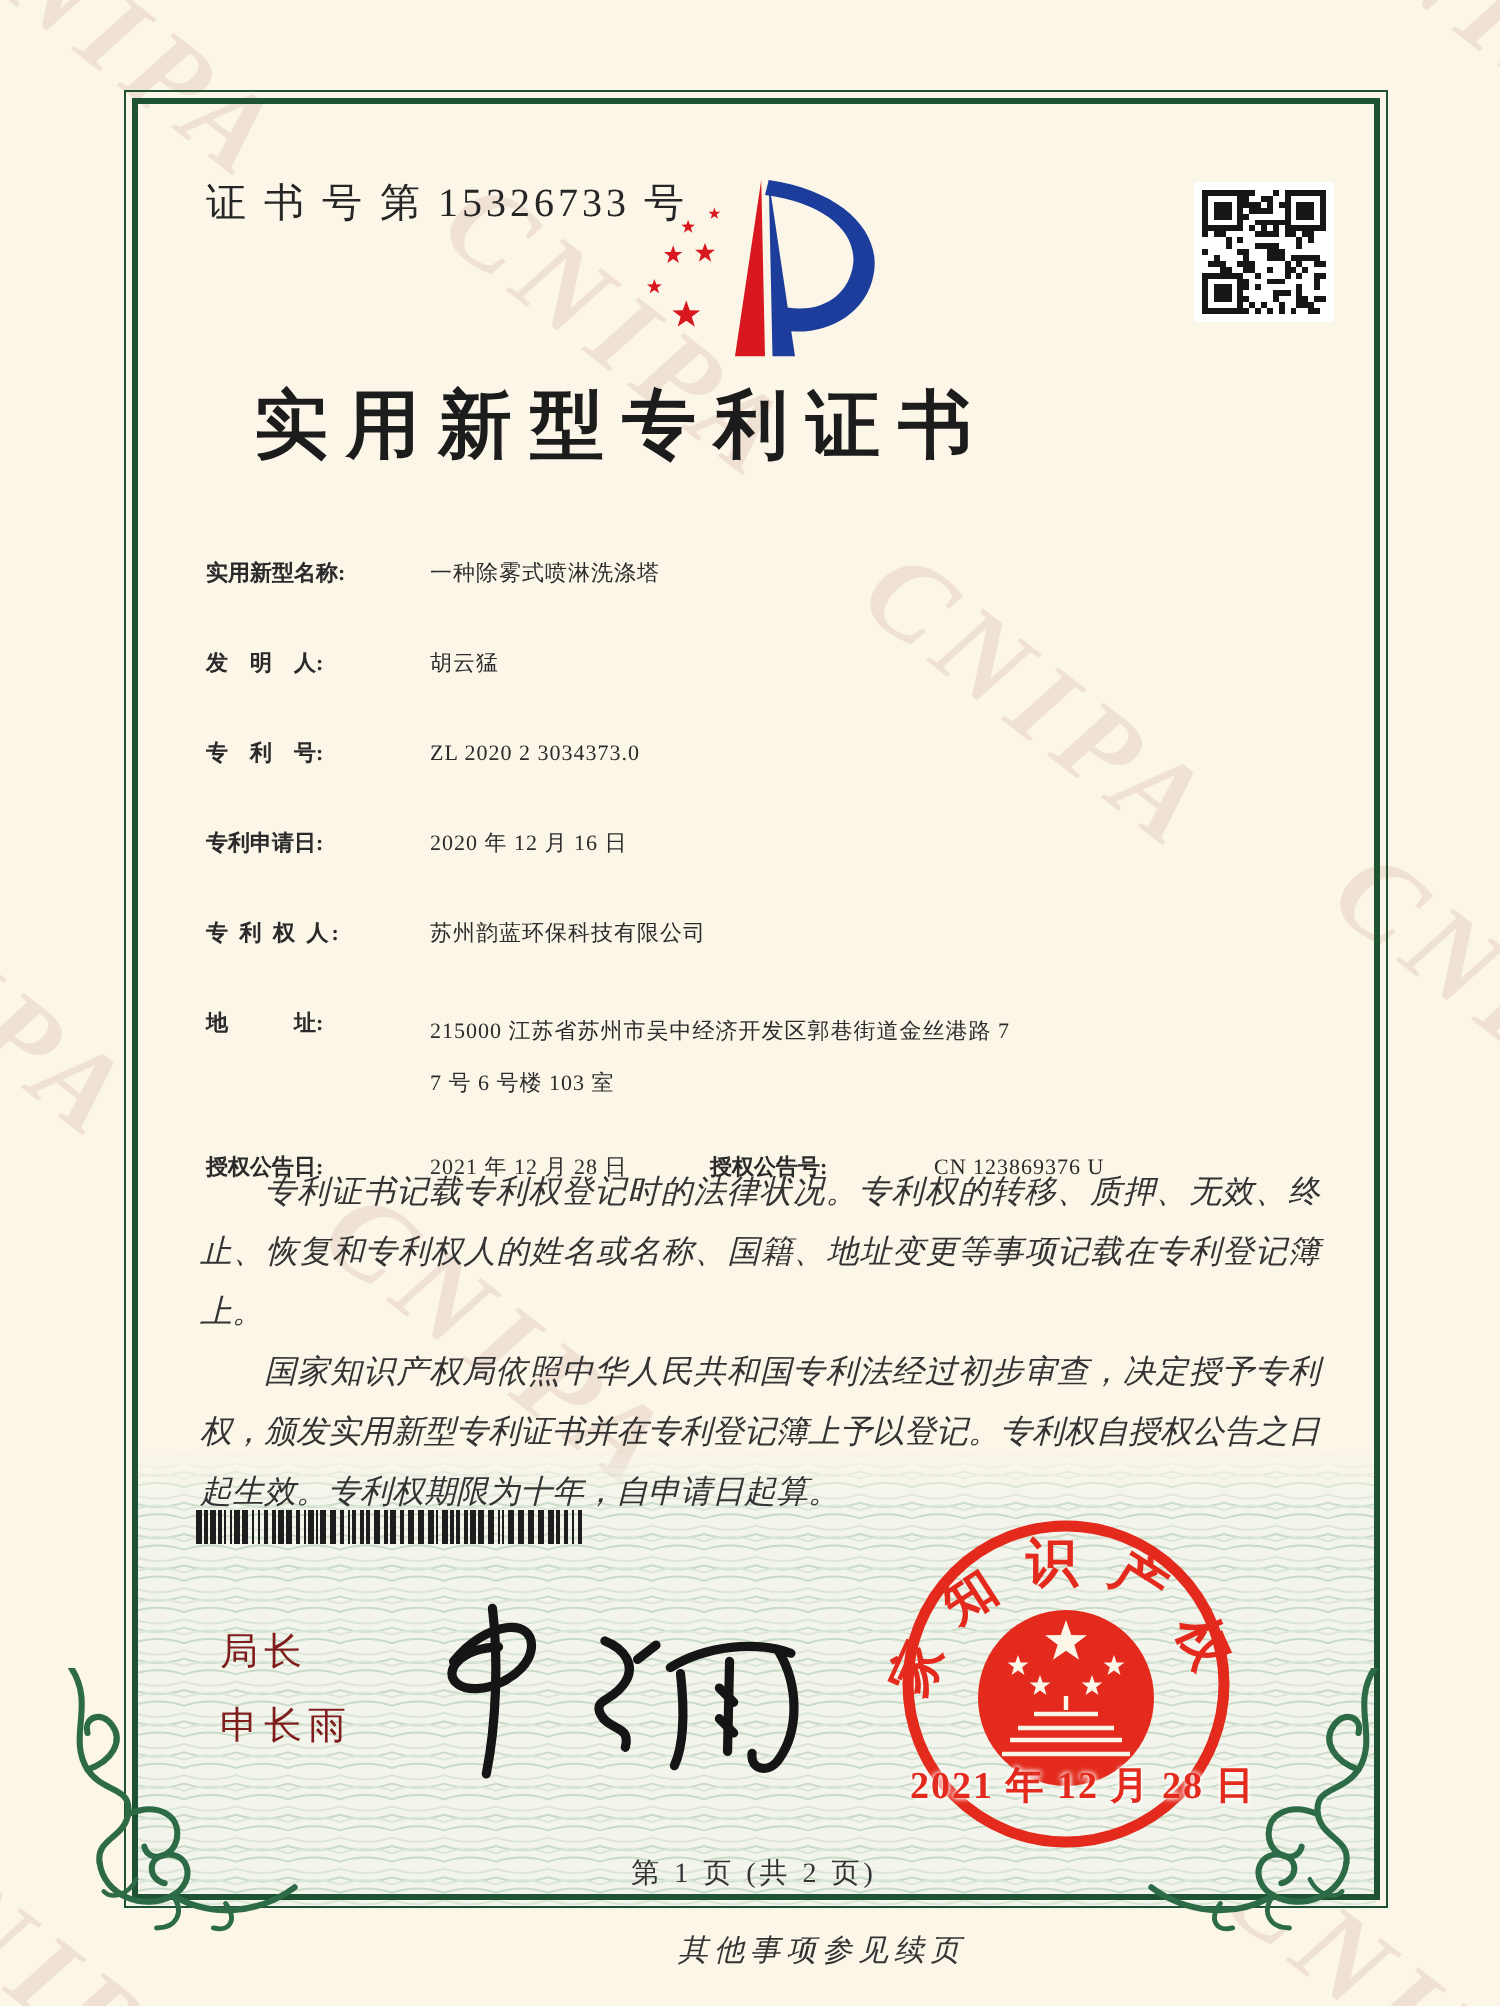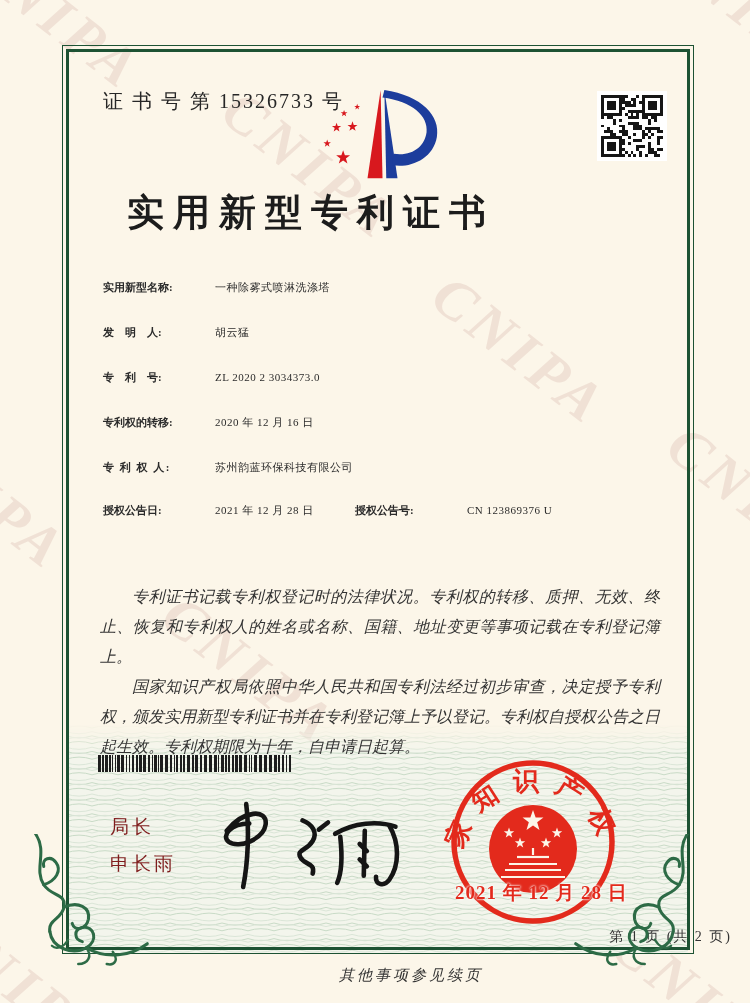--- a/index.html
+++ b/index.html
@@ -42,22 +42,22 @@
       font-family:"Liberation Sans","DejaVu Sans",sans-serif;font-size:19px;line-height:37px;
       color:#7f1d1d;letter-spacing:3px;}
   .signature{position:absolute;left:198px;top:798px;z-index:5;}
   .seal{position:absolute;left:443px;top:752px;z-index:5;}
   .seal-date{position:absolute;left:455px;top:880px;width:170px;z-index:6;
       color:#e32a1c;font-size:19px;font-weight:bold;letter-spacing:1px;white-space:nowrap;
       text-shadow:0 0 3px #ffffff,0 0 2px #ffffff;}
   .flourish{position:absolute;z-index:5;}
   .flourish.left{left:26px;top:834px;}
   .flourish.right{left:562px;top:834px;transform:scaleX(-1);}
-  .page-info{position:absolute;left:62px;top:928px;width:630px;text-align:right;
-      font-size:14px;letter-spacing:2px;color:#333;z-index:6;padding-left:40px;}
+  .page-info{position:absolute;left:62px;top:928px;width:630px;text-align:center;
+      font-size:14px;letter-spacing:2px;color:#333;z-index:6;}
   .foot-note{position:absolute;left:0;top:966px;width:750px;text-align:center;
       font-size:15px;font-style:italic;letter-spacing:3px;color:#333;z-index:4;padding-left:36px;}
 </style>
 </head>
 <body>
 
 <div class="wm" style="left:55px;top:15px">CNIPA</div>
 <div class="wm" style="left:745px;top:5px">CNIPA</div>
 <div class="wm" style="left:310px;top:165px">CNIPA</div>
 <div class="wm" style="left:520px;top:350px">CNIPA</div>
@@ -388,26 +388,30 @@
     </div>
     <div class="frow">
       <span class="flabel">发　明　人:</span>
       <span class="fvalue">胡云猛</span>
     </div>
     <div class="frow">
       <span class="flabel">专　利　号:</span>
       <span class="fvalue">ZL 2020 2 3034373.0</span>
     </div>
     <div class="frow">
-      <span class="flabel">专利权的转移:</span>
+      <span class="flabel">专利申请日:</span>
       <span class="fvalue">2020 年 12 月 16 日</span>
     </div>
     <div class="frow">
       <span class="flabel" style="letter-spacing:1.5px">专 利 权 人:</span>
       <span class="fvalue">苏州韵蓝环保科技有限公司</span>
+    </div>
+    <div class="frow" style="margin-bottom:22px">
+      <span class="flabel">地　　　址:</span>
+      <span class="fvalue addr-val"><span>215000 江苏省苏州市吴中经济开发区郭巷街道金丝港路 7</span><br><span>7 号 6 号楼 103 室</span></span>
     </div>
     <div class="frow grant-row">
       <span class="flabel">授权公告日:</span>
       <span class="fvalue">2021 年 12 月 28 日</span>
       <span class="grant-pair2">
         <span class="flabel">授权公告号:</span>
         <span class="fvalue">CN 123869376 U</span>
       </span>
     </div>
   </div>

